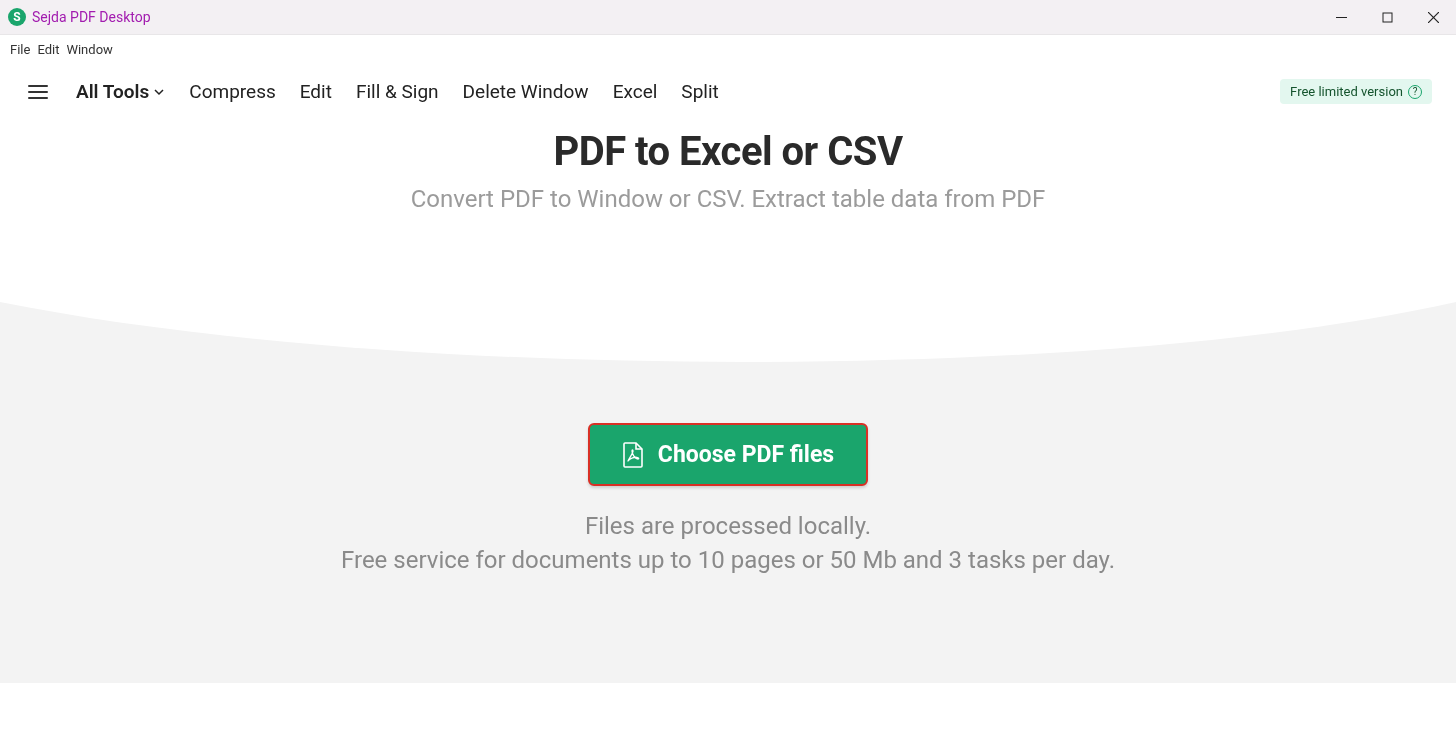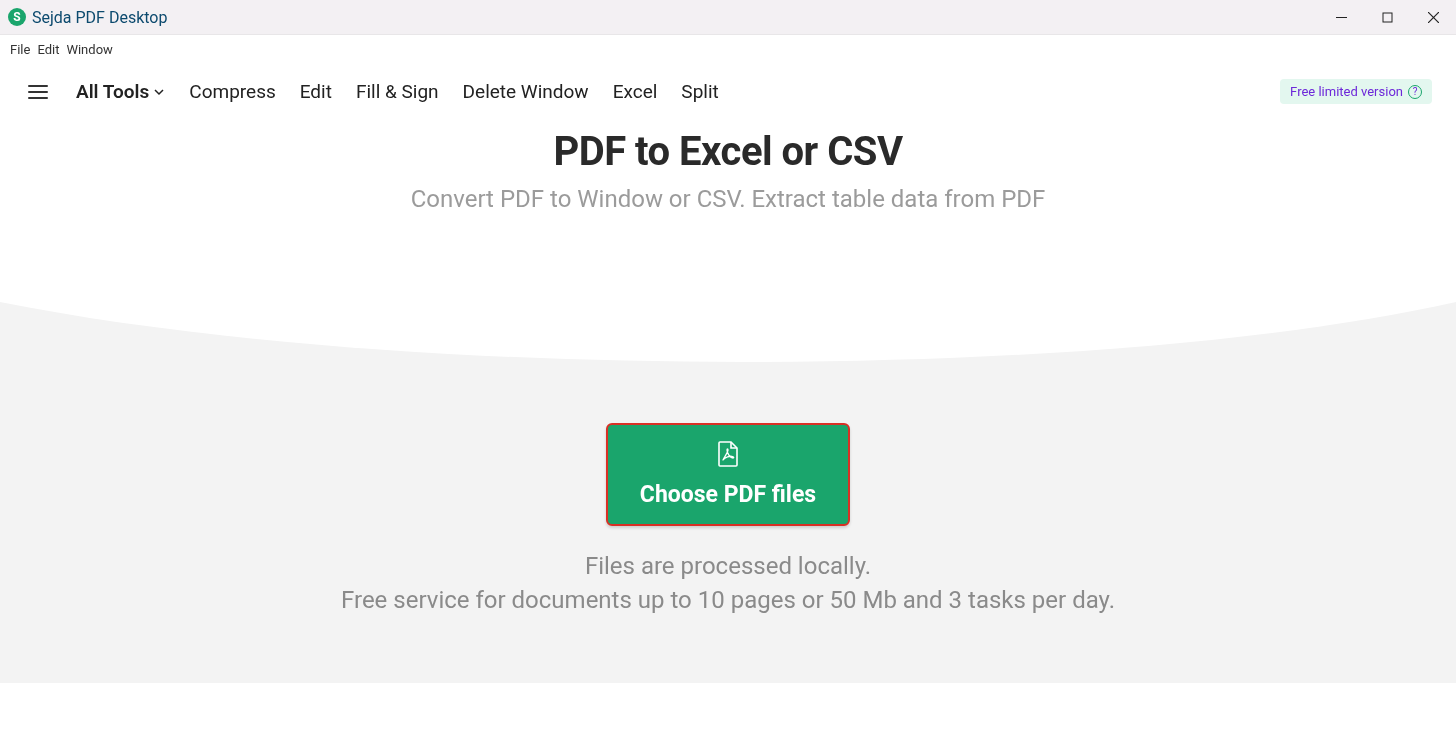--- a/index.html
+++ b/index.html
@@ -2,50 +2,50 @@
 <html><head>
   <meta charset="utf-8">
   <style>
     * { margin: 0; padding: 0; box-sizing: border-box; }
     body { font-family: -apple-system, BlinkMacSystemFont, "Segoe UI", Roboto, Helvetica, Arial, sans-serif; width: 1456px; height: 736px; overflow: hidden; background: #fff; }
 
     
     .titlebar { height: 35px; background: #f3f0f3; display: flex; align-items: center; justify-content: space-between; padding: 0 0 0 8px; border-bottom: 1px solid #e8e6e8; }
     .titlebar-left { display: flex; align-items: center; gap: 6px; }
     .app-logo { width: 18px; height: 18px; border-radius: 50%; background: #1aa56c; color: #fff; display: flex; align-items: center; justify-content: center; font-size: 12px; font-weight: 700; }
-    .app-title { font-size: 16px; color: #0c4a6e; }
+    .app-title { font-size: 14px; color: #a21caf; }
     .window-controls { display: flex; }
     .win-btn { width: 46px; height: 35px; display: flex; align-items: center; justify-content: center; color: #222; }
     .win-btn svg { width: 11px; height: 11px; }
 
     
     .menubar { height: 28px; display: flex; align-items: center; gap: 7px; padding: 0 10px; font-size: 13px; color: #333; }
 
     
     .toolbar { display: flex; align-items: center; justify-content: space-between; padding: 16px 24px 24px 24px; }
     .toolbar-left { display: flex; align-items: center; gap: 24px; }
     .hamburger { display: flex; flex-direction: column; gap: 4px; padding: 4px; }
     .hamburger span { width: 20px; height: 2px; background: #333; border-radius: 1px; }
     .nav-item { font-size: 19px; color: #222; font-weight: 400; }
     .nav-item.bold { font-weight: 600; display: flex; align-items: center; gap: 4px; text-align: right; }
     .chev { width: 12px; height: 12px; }
-    .version-badge { background: #e3f7ef; color: #6d28d9; font-size: 13px; padding: 5px 10px; border-radius: 4px; display: flex; align-items: center; gap: 5px; }
+    .version-badge { background: #e3f7ef; color: #14532d; font-size: 13px; padding: 5px 10px; border-radius: 4px; display: flex; align-items: center; gap: 5px; }
     .help-icon { width: 14px; height: 14px; border: 1.5px solid #1aa56c; border-radius: 50%; display: flex; align-items: center; justify-content: center; font-size: 10px; }
 
     
     .content { text-align: center; }
     .page-title { font-size: 40px; font-weight: 700; color: #2a2a2a; letter-spacing: -0.5px; }
     .page-subtitle { font-size: 24px; color: #9b9b9b; margin-top: 10px; font-weight: 400; }
 
     
     .wave-wrap { position: relative; margin-top: 60px; height: 410px; }
     .wave-bg { position: absolute; inset: 0; background: #f3f3f3; }
     .wave-svg { position: absolute; top: -1px; left: 0; width: 100%; height: 120px; }
     .cta-area { position: relative; z-index: 2; padding-top: 150px; text-align: center; }
-    .choose-btn { display: inline-flex; align-items: center; gap: 14px; background: #1aa56c; color: #fff; font-size: 23px; font-weight: 700; padding: 16px 32px; border-radius: 6px; border: 2px solid #d93025; box-shadow: 0 2px 3px rgba(0,0,0,0.15); flex-direction: column; }
+    .choose-btn { display: inline-flex; align-items: center; gap: 14px; background: #1aa56c; color: #fff; font-size: 23px; font-weight: 700; padding: 16px 32px; border-radius: 6px; border: 2px solid #d93025; box-shadow: 0 2px 3px rgba(0,0,0,0.15); }
     .choose-btn .file-icon { width: 22px; height: 26px; }
     .info-line { margin-top: 26px; font-size: 24px; color: #8a8a8a; }
     .info-line + .info-line { margin-top: 6px; }
   </style>
 </head>
 <body>
 
 <div class="titlebar">
   <div class="titlebar-left">
     <div class="app-logo">

